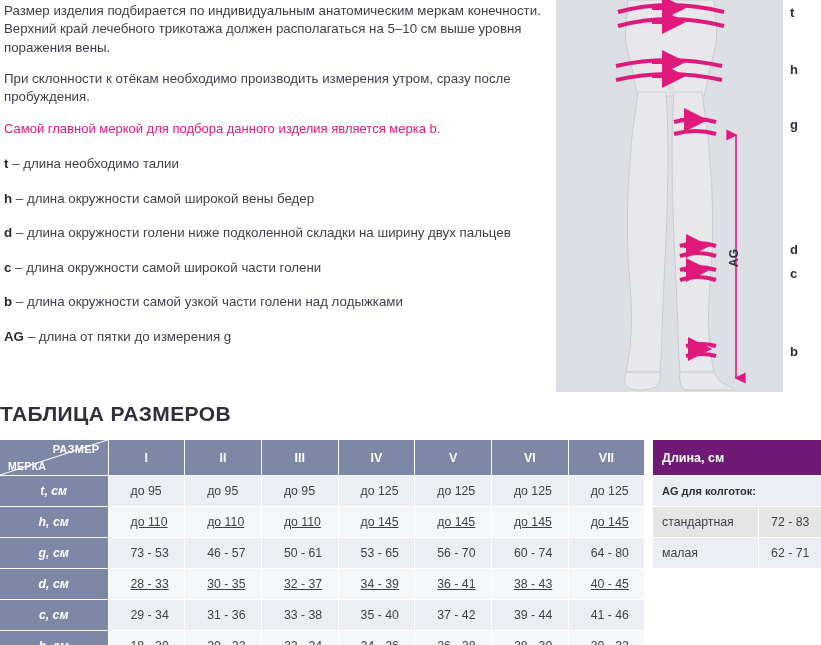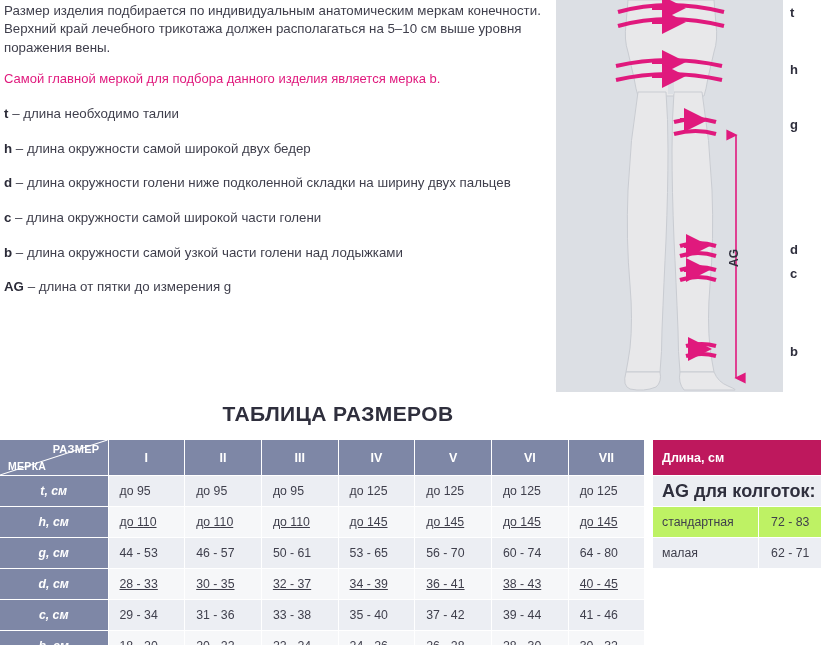--- a/index.html
+++ b/index.html
@@ -66,21 +66,21 @@
     top: 0;
     width: 265px;
     height: 395px;
   }
   .figure svg {
     display: block;
   }
 
   
   .tbl-title {
-    text-align: center;
+    text-align: left;
     font-size: 21px;
     font-weight: bold;
     color: #2f2f3d;
     letter-spacing: 0.4px;
     margin: 2px 0 14px 0;
   }
 
   
   .tables {
     position: relative;
@@ -153,53 +153,53 @@
     height: 28px;
     border: 1px solid #ffffff;
     border-left: none;
     font-style: italic;
   }
   .main-table td.val {
     background: #eceef3;
     color: #3f3f4c;
     font-size: 12.3px;
     height: 28px;
-    padding-left: 11px;
+    padding-left: 22px;
     border: 1px solid #ffffff;
   }
   .main-table tr.alt td.val {
     background: #f6f7f9;
     text-decoration: underline;
   }
 
   .side-table {
     position: absolute;
     left: 652px;
     top: 0;
     width: 169px;
     table-layout: fixed;
   }
   .side-table col.s0 { width: 106px; }
   .side-table col.s1 { width: 63px; }
   .side-table th.shead {
-    background: #be185d;
+    background: #701a75;
     color: #ffffff;
     font-size: 12.5px;
     font-weight: bold;
     height: 33px;
     text-align: left;
     padding-left: 9px;
     border: 1px solid #ffffff;
     border-top: none;
     border-right: none;
   }
   .side-table td.scap {
     background: #eceef3;
     color: #2f2f3d;
-    font-size: 18px;
+    font-size: 11px;
     font-weight: bold;
     height: 28px;
     padding-left: 9px;
     border: 1px solid #ffffff;
     border-right: none;
   }
   .side-table td.slabel {
     background: #eceef3;
     color: #3f3f4c;
     font-size: 12.3px;
@@ -209,21 +209,21 @@
   }
   .side-table td.svalue {
     background: #eceef3;
     color: #3f3f4c;
     font-size: 12.3px;
     height: 28px;
     text-align: center;
     border: 1px solid #ffffff;
     border-right: none;
   }
-  .side-table tr.alt td { background: #bef264; }
+  .side-table tr.alt td { background: #e5e5e5; }
   .side-table td.blank {
     background: #ffffff;
     border: none;
     height: 28px;
   }
 
   .fig-label {
     font-size: 13px;
     font-weight: bold;
     fill: #2f2f3d;
@@ -236,24 +236,25 @@
 </style>
 </head>
 <body>
 
 <div class="page">
 
   <div class="top">
 
     <div class="text-col">
       <p class="para">Размер изделия подбирается по индивидуальным анатомическим меркам конечности. Верхний край лечебного трикотажа должен располагаться на 5–10 см выше уровня поражения вены.</p>
+      <p class="para">При склонности к отёкам необходимо производить измерения утром, сразу после пробуждения.</p>
       <p class="highlight">Самой главной меркой для подбора данного изделия является мерка b.</p>
 
       <p class="legend-item"><b>t</b><span> – длина необходимо талии</span></p>
-      <p class="legend-item"><b>h</b><span> – длина окружности самой широкой двух бедер</span></p>
+      <p class="legend-item"><b>h</b><span> – длина окружности самой широкой вены бедер</span></p>
       <p class="legend-item"><b>d</b><span> – длина окружности голени ниже подколенной складки на ширину двух пальцев</span></p>
       <p class="legend-item"><b>c</b><span> – длина окружности самой широкой части голени</span></p>
       <p class="legend-item"><b>b</b><span> – длина окружности самой узкой части голени над лодыжками</span></p>
       <p class="legend-item"><b>AG</b><span> – длина от пятки до измерения g</span></p>
     </div>
 
     <div class="figure">
       <svg width="265" height="395" viewBox="0 0 265 395" xmlns="http://www.w3.org/2000/svg">
 
         <rect x="0" y="0" width="227" height="392" fill="#dcdfe4"></rect>
@@ -386,21 +387,21 @@
           <td class="val">до 110</td>
           <td class="val">до 110</td>
           <td class="val">до 110</td>
           <td class="val">до 145</td>
           <td class="val">до 145</td>
           <td class="val">до 145</td>
           <td class="val">до 145</td>
         </tr>
         <tr>
           <td class="rowhead">g, см</td>
-          <td class="val">44 - 53</td>
+          <td class="val">73 - 53</td>
           <td class="val">46 - 57</td>
           <td class="val">50 - 61</td>
           <td class="val">53 - 65</td>
           <td class="val">56 - 70</td>
           <td class="val">60 - 74</td>
           <td class="val">64 - 80</td>
         </tr>
         <tr class="alt">
           <td class="rowhead">d, см</td>
           <td class="val">28 - 33</td>

